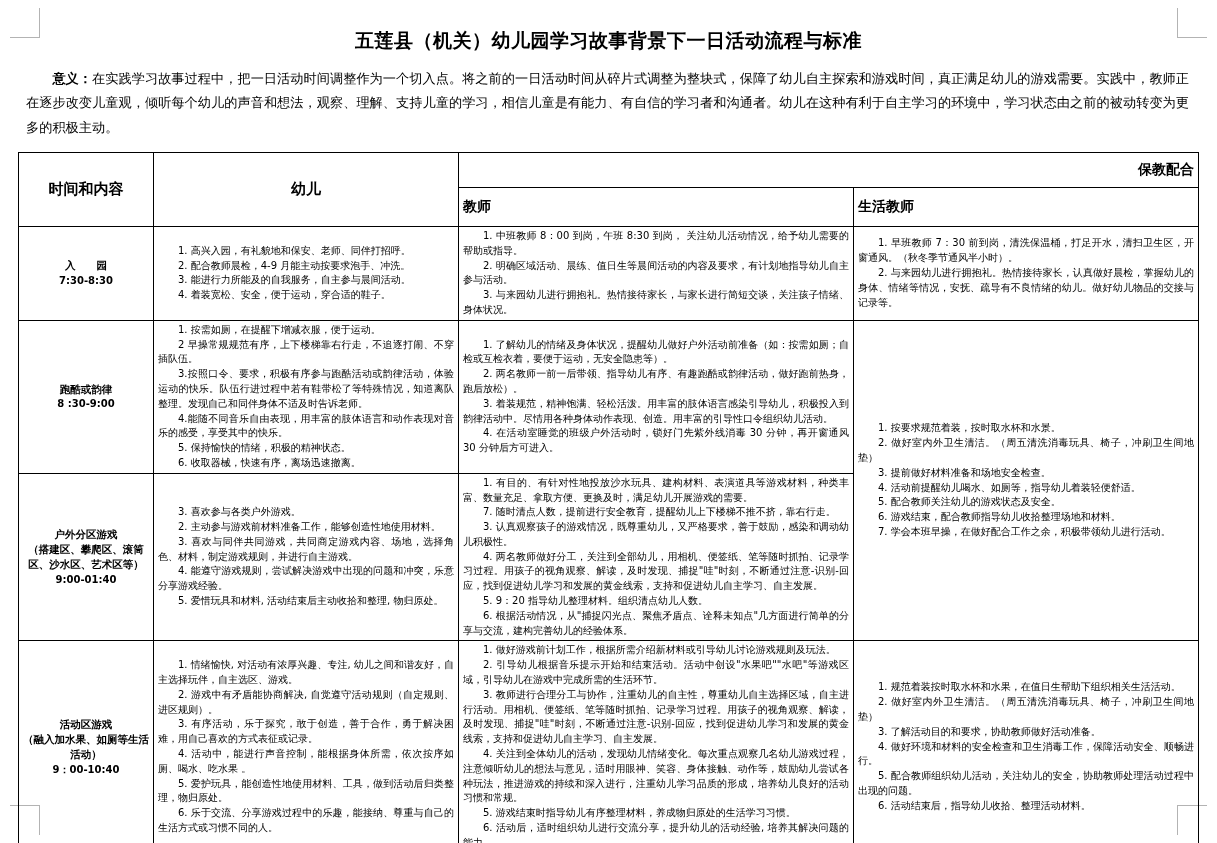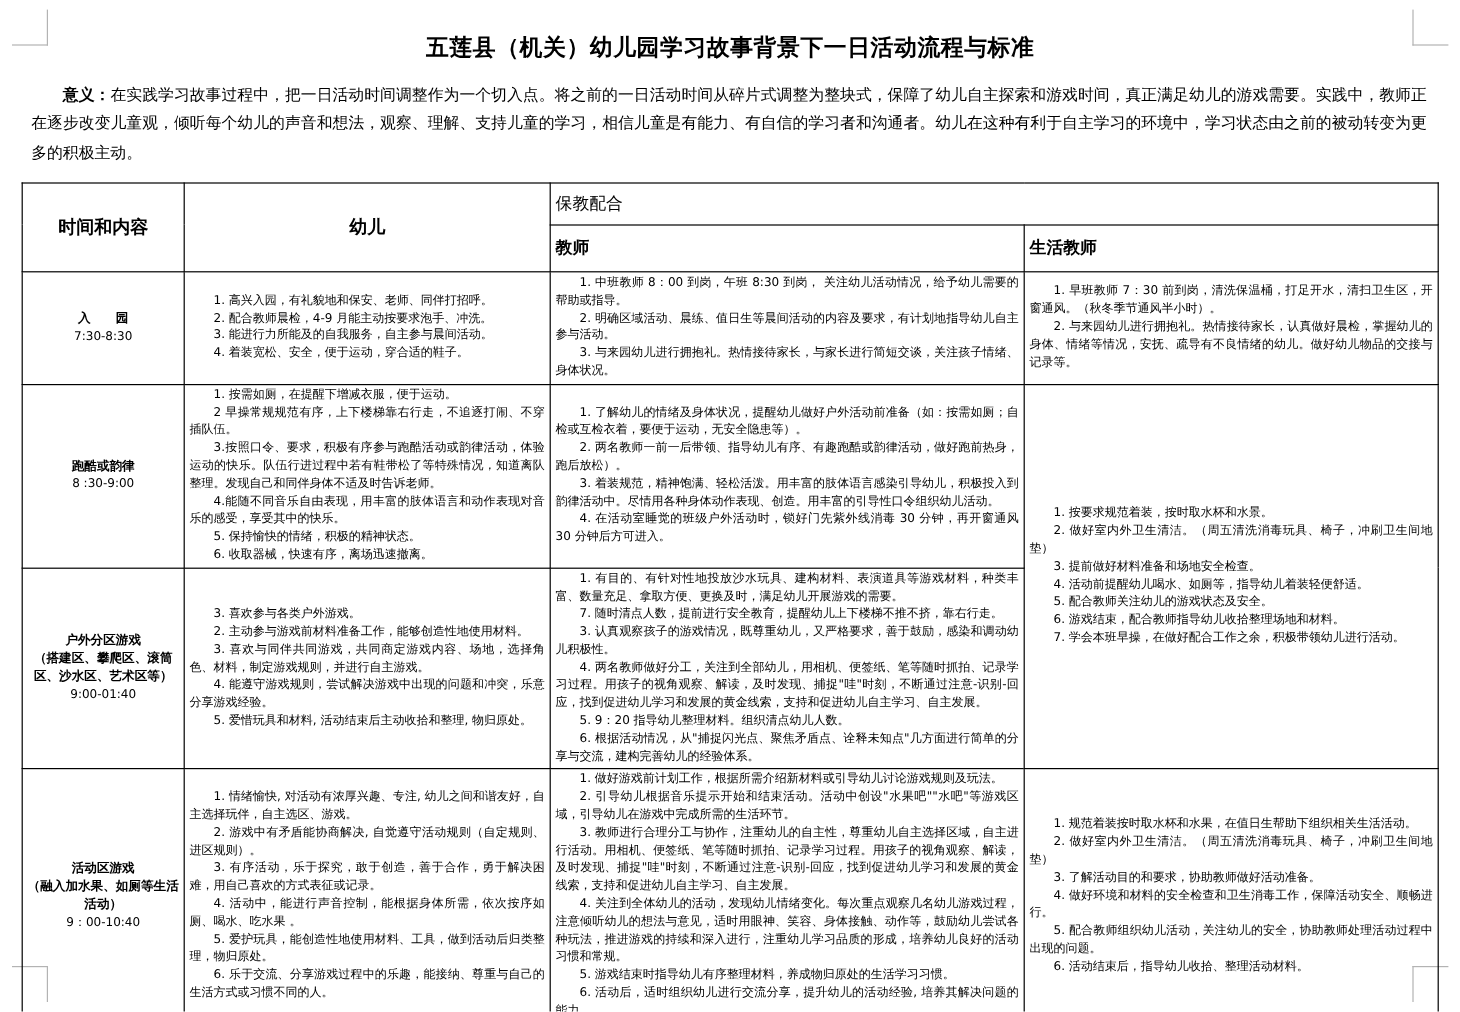--- a/index.html
+++ b/index.html
@@ -101,35 +101,35 @@
     height: 66px;
   }
   th.hcell-sub {
     font-size: 14px;
     font-weight: bold;
     text-align: left;
     height: 34px;
   }
   th.hcell-group {
     font-size: 14px;
-    font-weight: normal;
-    text-align: left;
+    font-weight: bold;
+    text-align: right;
     height: 30px;
   }
 
   td.timecell {
     text-align: center;
     font-size: 10.5px;
     font-weight: bold;
     line-height: 1.45;
     vertical-align: middle;
   }
   td.timecell .tlabel { display: block; white-space: pre; }
   td.timecell .tsub   { display: block; font-weight: bold; }
-  td.timecell .trange { display: block; font-weight: normal; font-size: 10px; }
+  td.timecell .trange { display: block; font-weight: bold; font-size: 10px; }
 
   td.bodycell {
     font-size: 10px;
     line-height: 1.48;
     text-align: justify;
     vertical-align: middle;
     padding: 4px 5px;
   }
   td.bodycell p {
     margin: 0;

